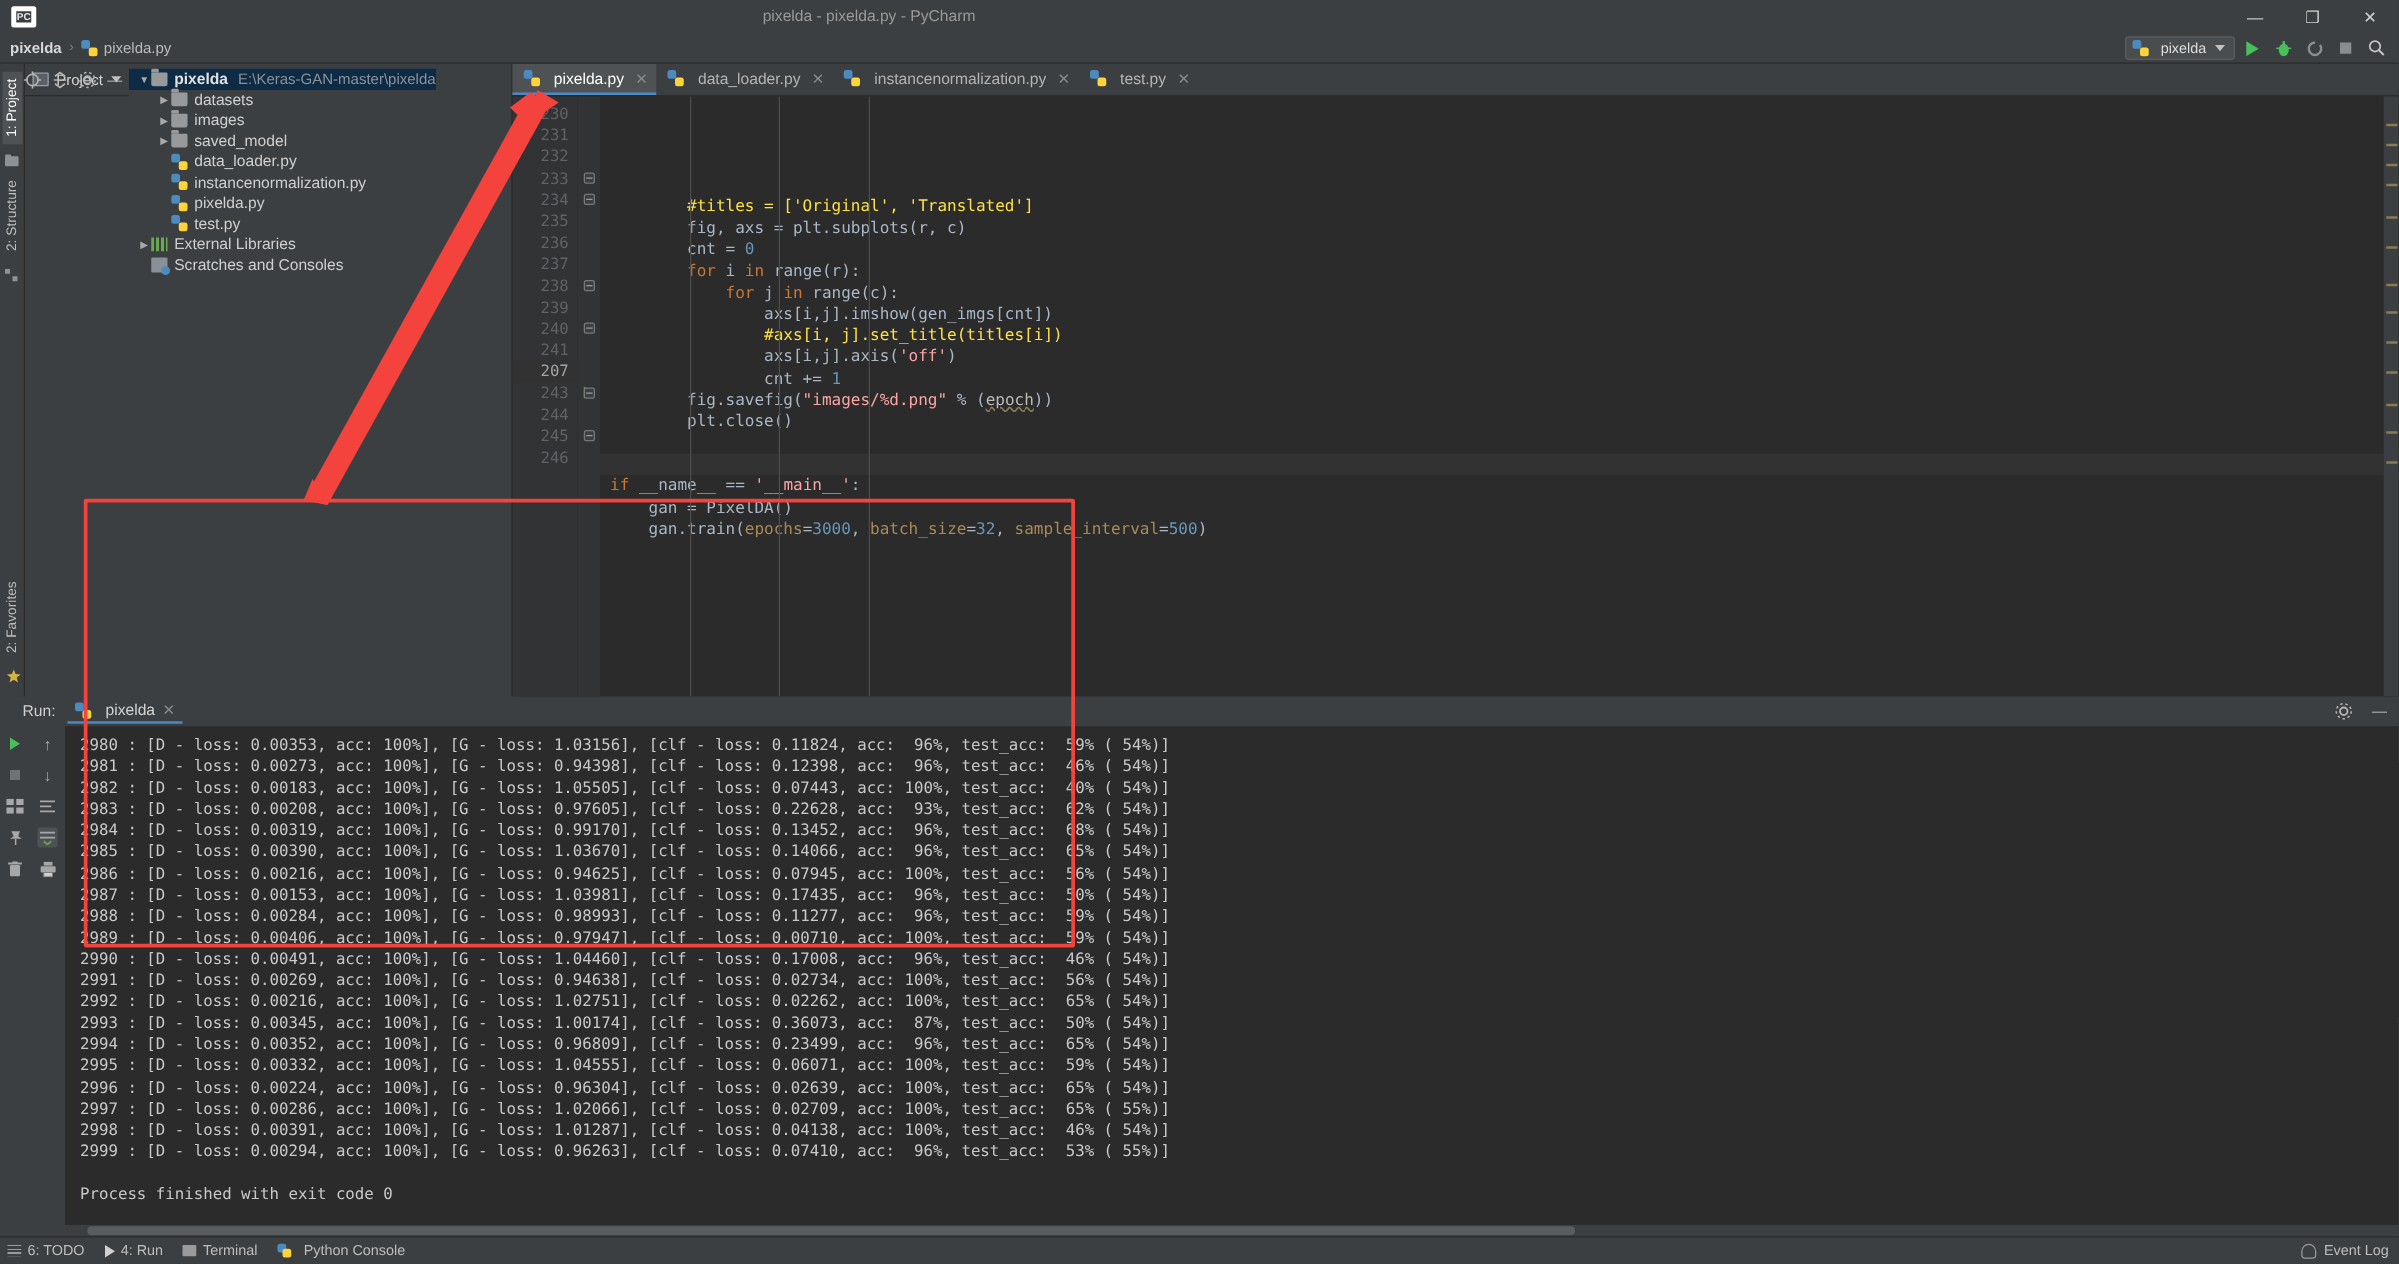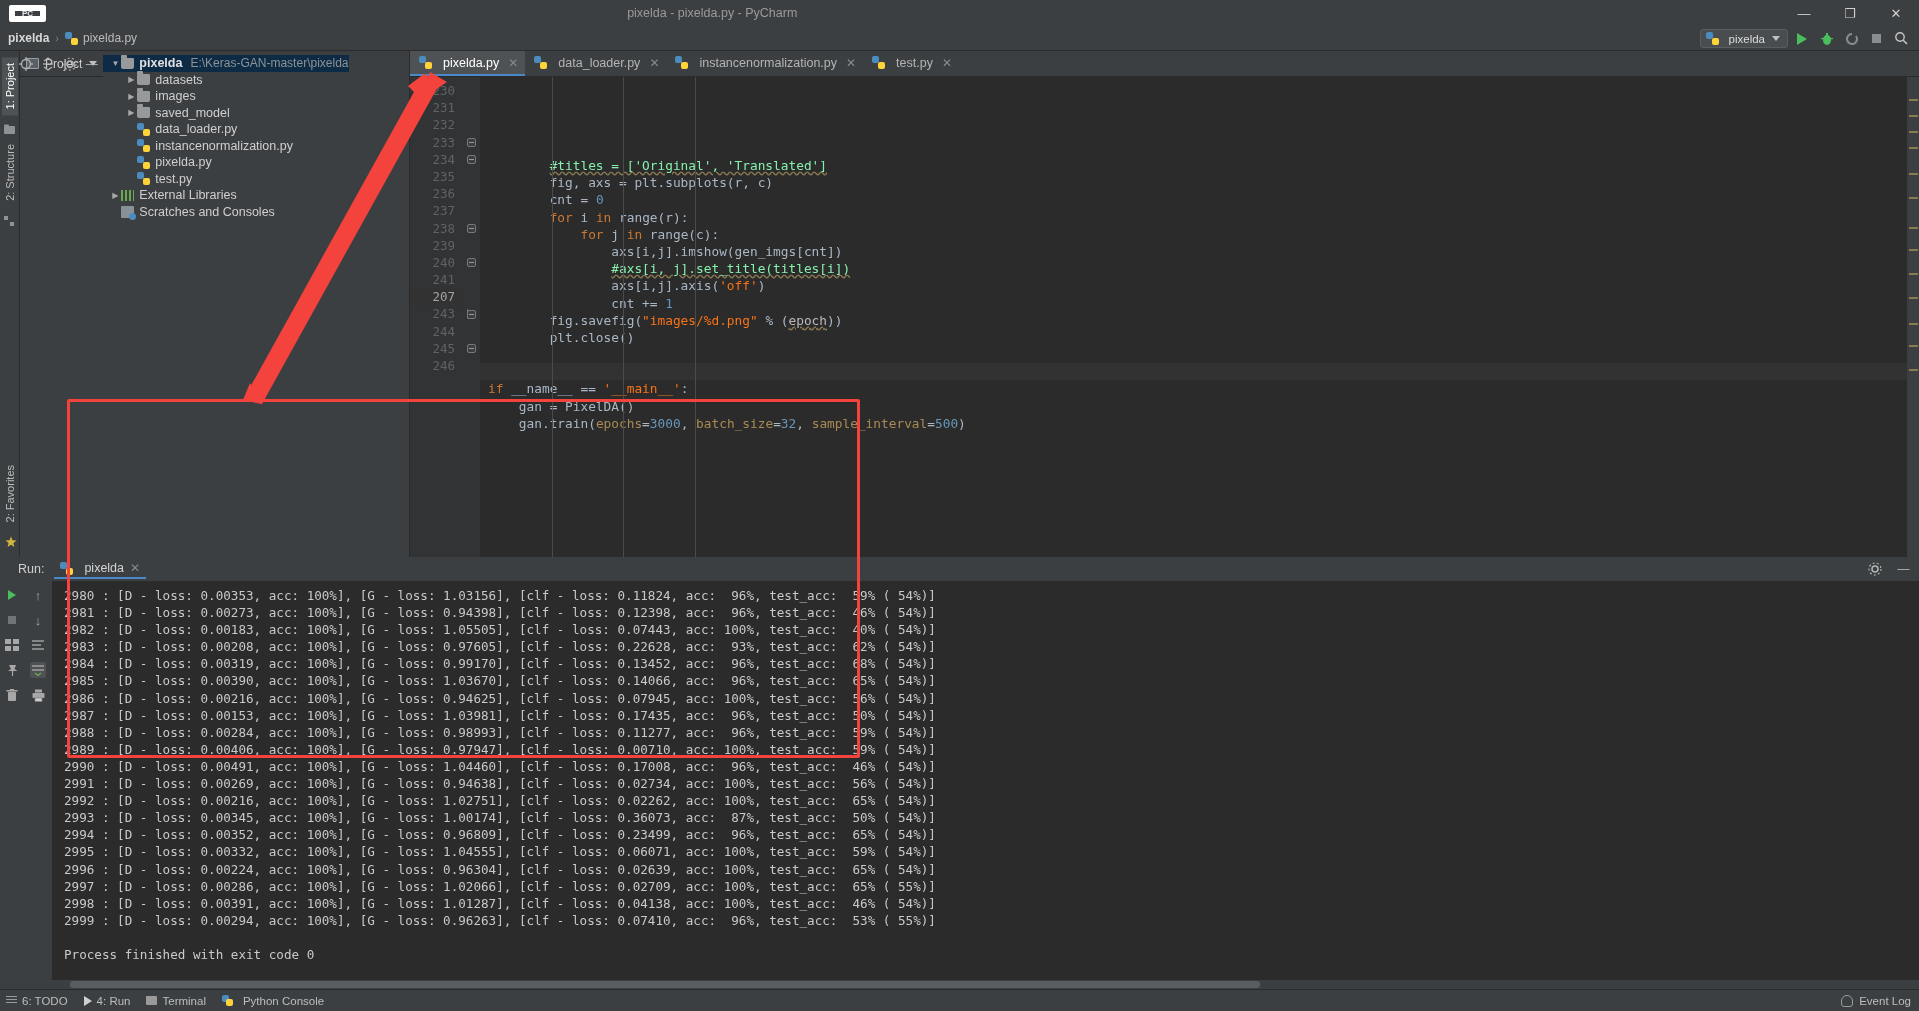--- a/index.html
+++ b/index.html
@@ -11,22 +11,22 @@
     overflow: hidden;
   }
   .app { position: relative; width: 1919px; height: 1011px; display: flex; flex-direction: column; }
 
   
   .menubar {
     height: 26px; background: #3c3f41; display: flex; align-items: center;
     padding-left: 4px; flex: 0 0 26px; position: relative;
   }
   .pc-logo {
-    width: 37px; height: 17px; margin: 0 8px 0 5px;
-    border: 6px solid #ffffff; border-radius: 2px;
+    width: 20px; height: 17px; margin: 0 8px 0 5px;
+    border: 4px solid #ffffff; border-radius: 2px;
     color: #e8e8e8; font-size: 8px; font-weight: bold;
     display: flex; align-items: center; justify-content: center;
     font-family: "Liberation Sans", sans-serif;
   }
   .menu-item {
     font-size: 12.5px; color: #d4d4d4; padding: 3px 9px; cursor: default; white-space: nowrap; margin-top: 37px;
   }
   .menu-item u { text-decoration: underline; }
   .win-title { font-size: 12.5px; color: #9a9a9a; margin-left: 32px; white-space: nowrap; }
   .win-buttons { position: absolute; right: 0; top: 0; height: 26px; display: flex; align-items: center; }
@@ -129,23 +129,23 @@
   .foldcol { width: 18px; flex: 0 0 18px; background: #313335; padding-top: 5px; }
   .foldline { height: 17.2px; display: flex; align-items: center; justify-content: center; }
   .fold-ico { width: 9px; height: 9px; border: 1px solid #787878; border-radius: 2px; position: relative;
               background: #3c3f41; }
   .fold-ico::after { content: ''; position: absolute; left: 1px; top: 3px; width: 5px; height: 1px; background: #9a9a9a; }
   .codetext { flex: 1 1 auto; padding-top: 5px; font-family: "DejaVu Sans Mono", monospace;
               font-size: 12.8px; white-space: pre; overflow: hidden; position: relative; }
   .cline { height: 17.2px; line-height: 17.2px; padding-left: 8px; }
   .cline.cur { background: #323232; }
   .kw { color: #cc7832; }
-  .str { color: #f97316; }
+  .str { color: #fca5a5; }
   .num { color: #6897bb; }
-  .cmt { color: #86efac; text-decoration: underline; text-decoration-style: wavy;
+  .cmt { color: #fde047; text-decoration-style: wavy;
          text-decoration-color: #8a7a52; }
   .kwarg { color: #aa8a54; }
   .id { color: #a9b7c6; }
   .warnu { text-decoration: underline; text-decoration-style: wavy; text-decoration-color: #8a7a52; }
   .indent-guide { position: absolute; top: 0; bottom: 0; width: 1px; background: #4b4b4b; }
 
   .scroll-marks { position: absolute; right: 0; top: 0; bottom: 0; width: 12px; background: #3c3f41; }
   .smark { position: absolute; right: 1px; width: 9px; height: 2px; background: #8a7a52; }
 
   

